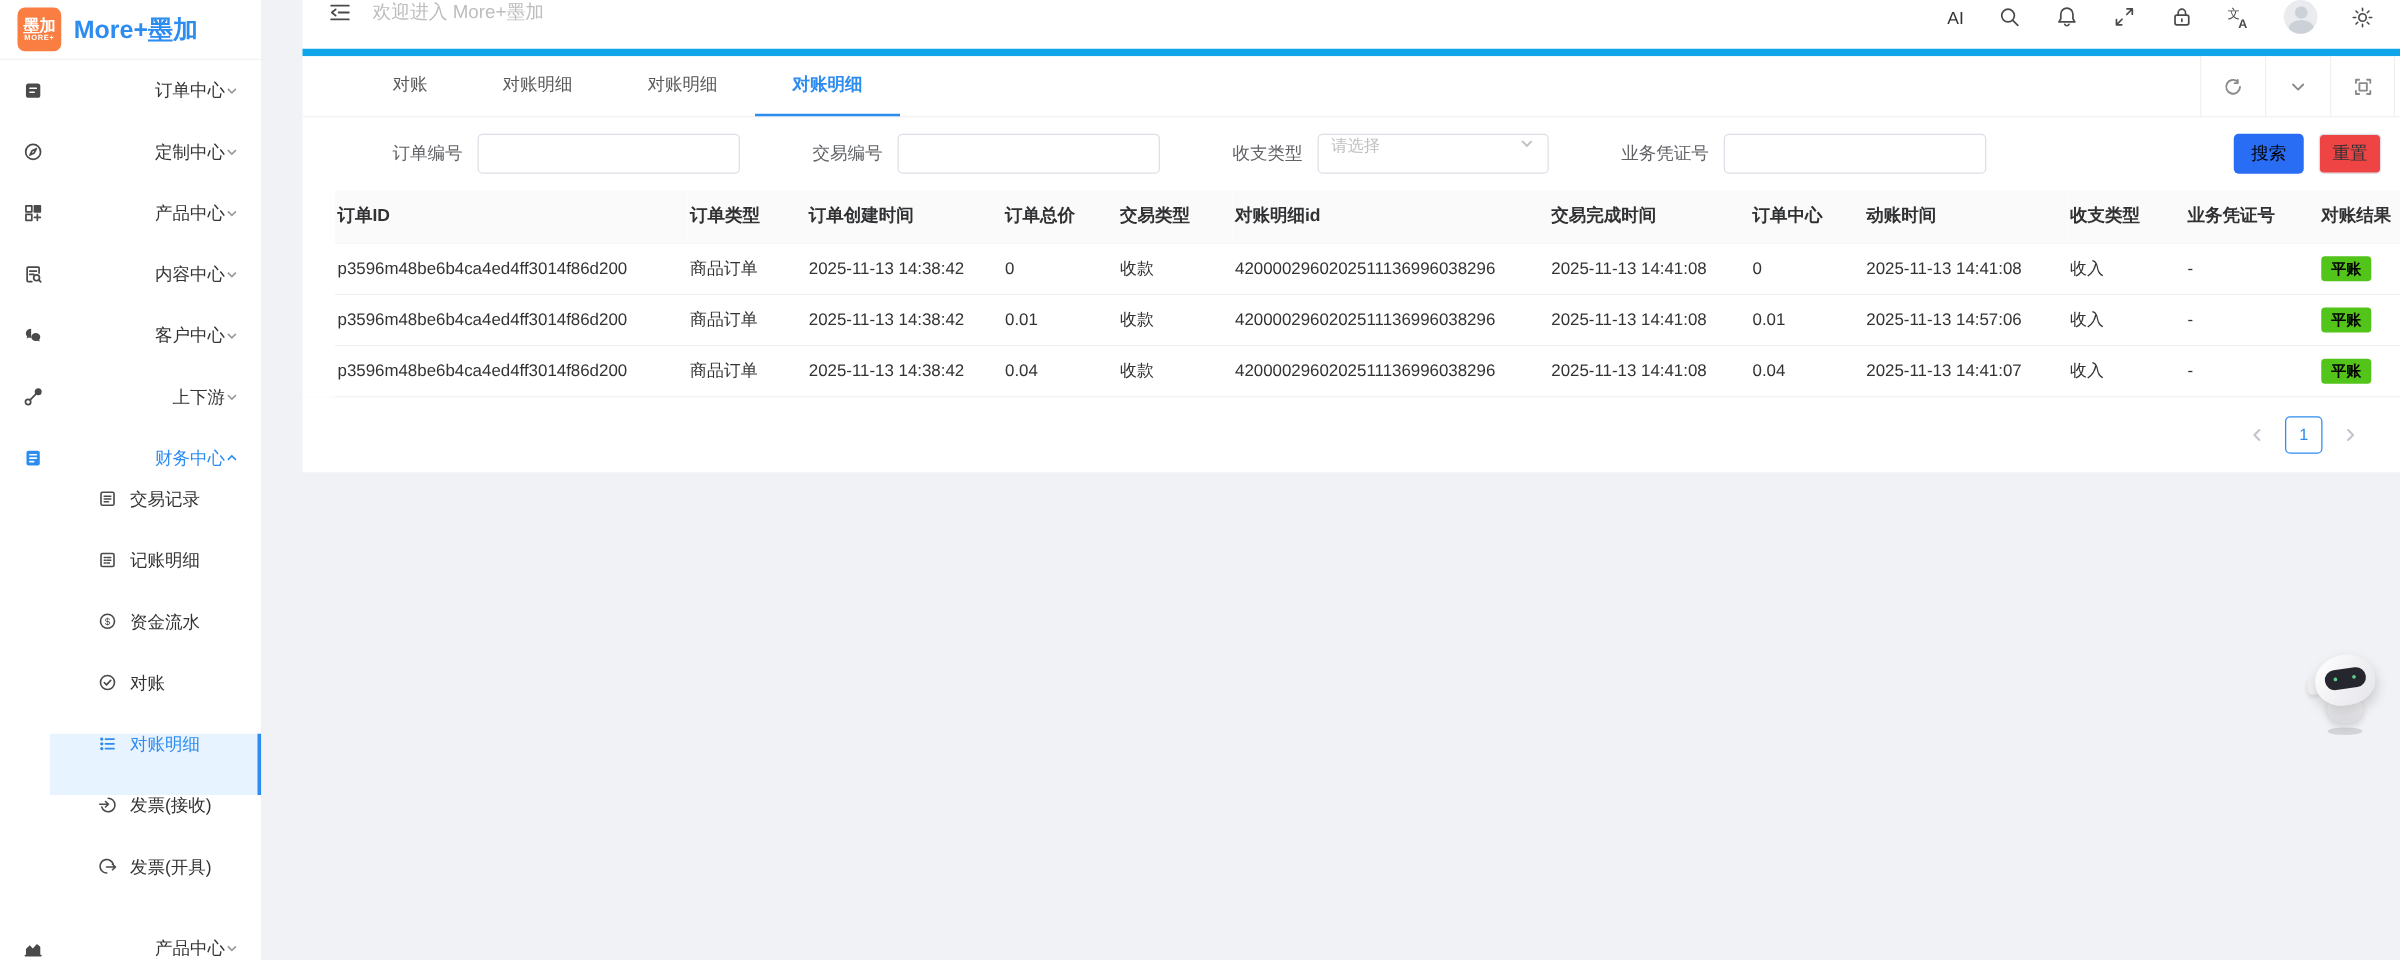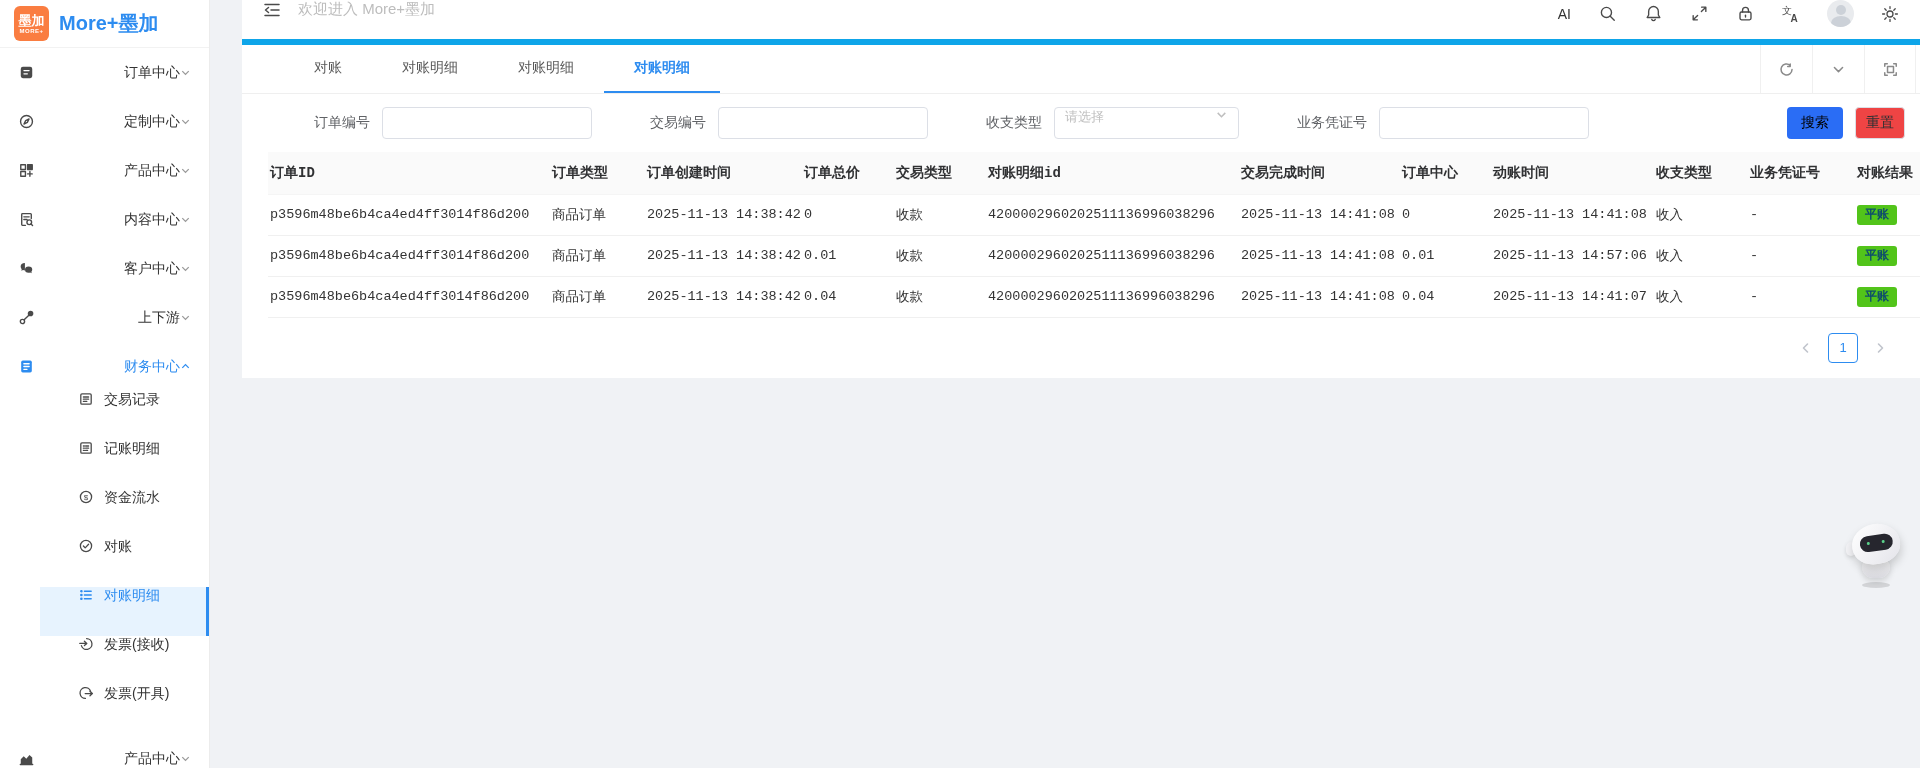--- a/index.html
+++ b/index.html
@@ -55,26 +55,26 @@
   .flabel { font-size:14px; color:#606266; margin-right:12px; white-space:nowrap; }
   .finput { width:210px; height:32px; border:1px solid #dcdfe6; border-radius:4px; background:#fff; font-size:13px; padding:0 10px; color:#333; outline:none; }
   .fselect { width:185px; height:32px; border:1px solid #dcdfe6; border-radius:4px; background:#fff; display:flex; align-items:flex-start; padding:0 10px; cursor:pointer; }
   .fselect .ph { font-size:13px; color:#bfbfbf; flex:1; }
   .fselect svg { stroke:#bfbfbf; fill:none; stroke-width:1.4; }
   .fbuttons { display:flex; align-items:center; margin-left:140px; }
   .btn-search { width:56px; height:32px; background:#2a6df5; border:none; border-radius:4px; color:#000000; font-size:14px; cursor:pointer; font-family:inherit; }
   .btn-reset { width:50px; height:32px; background:#ef4444; border:1px solid #dcdfe6; border-radius:4px; color:#303133; font-size:14px; margin-left:12px; cursor:pointer; font-family:inherit; }
 
   
-  .table-wrap { padding:0 28px 0 26px; background:#fff;font-family:Liberation Mono, monospace; }
+  .table-wrap { padding:0 28px 0 26px; background:#fff; }
   table { width:100%; border-collapse:collapse; table-layout:fixed; }
   th { background:#fafafa; height:42px; text-align:left; font-size:14px; font-weight:bold; color:#303133; padding:0 8px 0 2px; white-space:nowrap; overflow:hidden; }
   td { height:41px; border-bottom:1px solid #f0f0f0; font-size:13.5px; color:#333; padding:0 8px 0 2px; white-space:nowrap; overflow:hidden; }
   tbody tr:first-child td { border-top:1px solid #f5f5f5; }
-  .badge-green { display:inline-block; background:#52c41a; color:#0c4a6e; font-size:12px; font-weight:bold; padding:4px 8px; border-radius:3px; line-height:1; }
+  .badge-green { display:inline-block; background:#52c41a; color:#000000; font-size:12px; font-weight:bold; padding:4px 8px; border-radius:3px; line-height:1; }
 
   
   .pagination { display:flex; justify-content:flex-end; align-items:center; height:60px; padding-right:28px; background:#fff; gap:10px; }
   .pg-arrow { width:24px; height:24px; display:flex; align-items:center; justify-content:center; cursor:pointer; }
   .pg-arrow svg { stroke:#c0c4cc; fill:none; stroke-width:1.6; stroke-linecap:round; stroke-linejoin:round; }
   .pg-num { width:30px; height:30px; border:1px solid #2d8cf0; border-radius:4px; color:#2d8cf0; font-size:13px; display:flex; align-items:center; justify-content:center; cursor:pointer; background:#fff; }
 
   .gray-rest { flex:1; background:#f0f2f5; }
 
   

